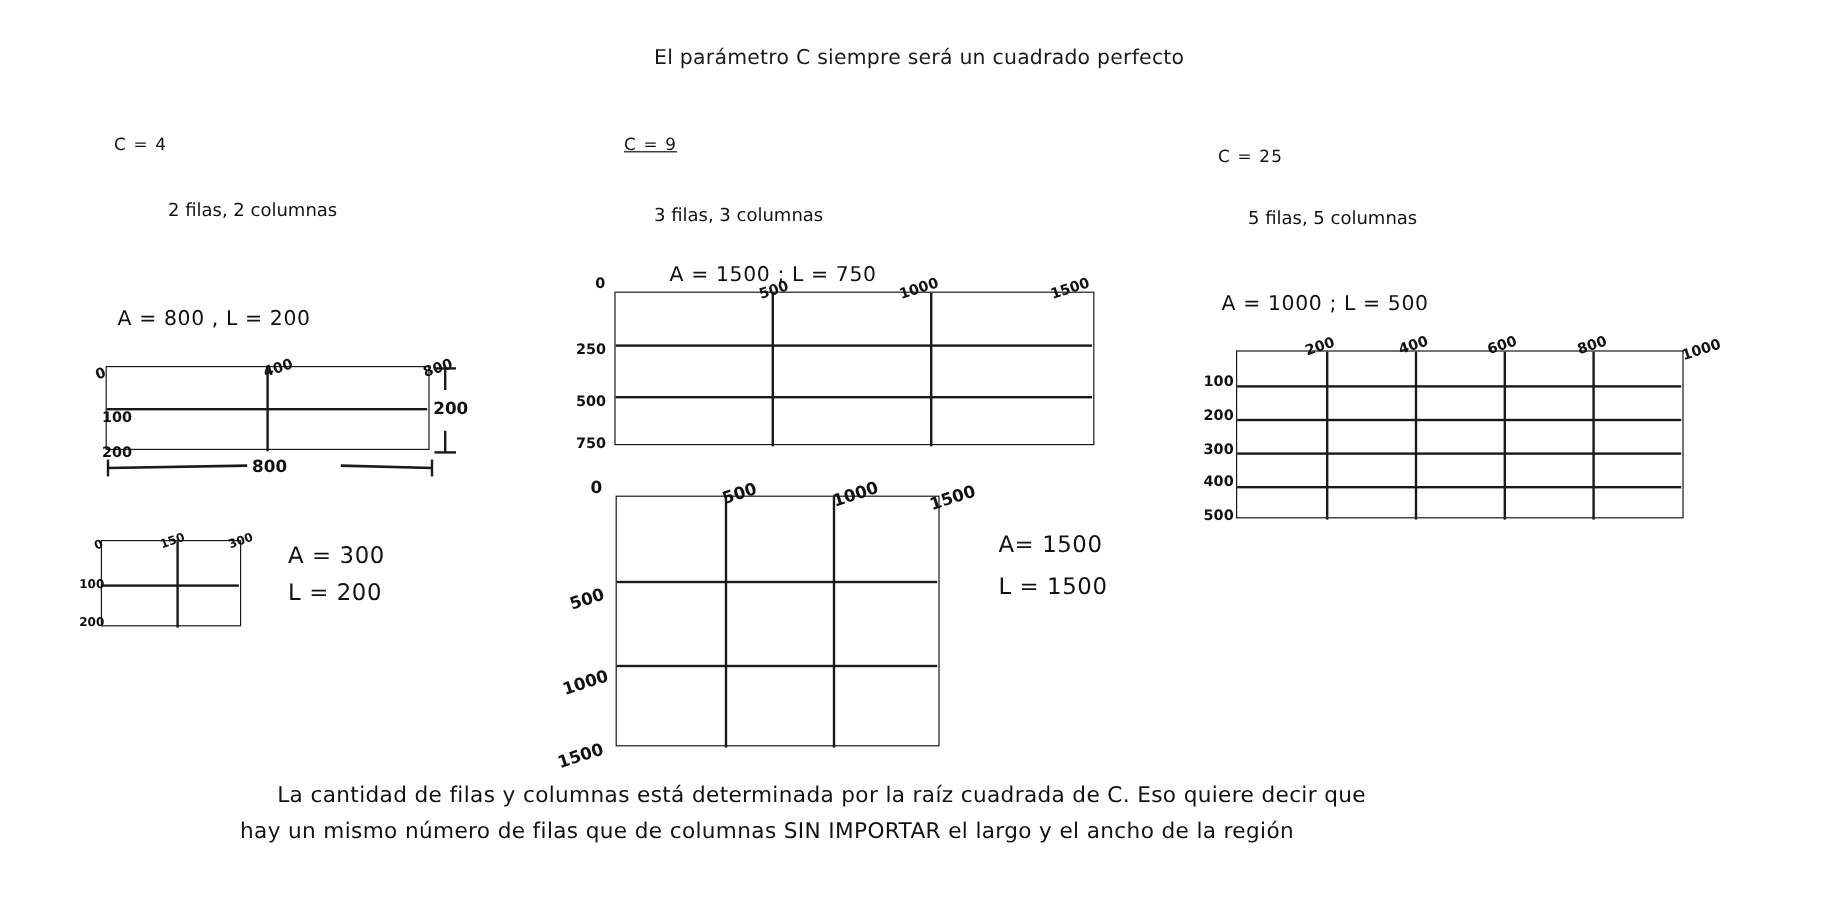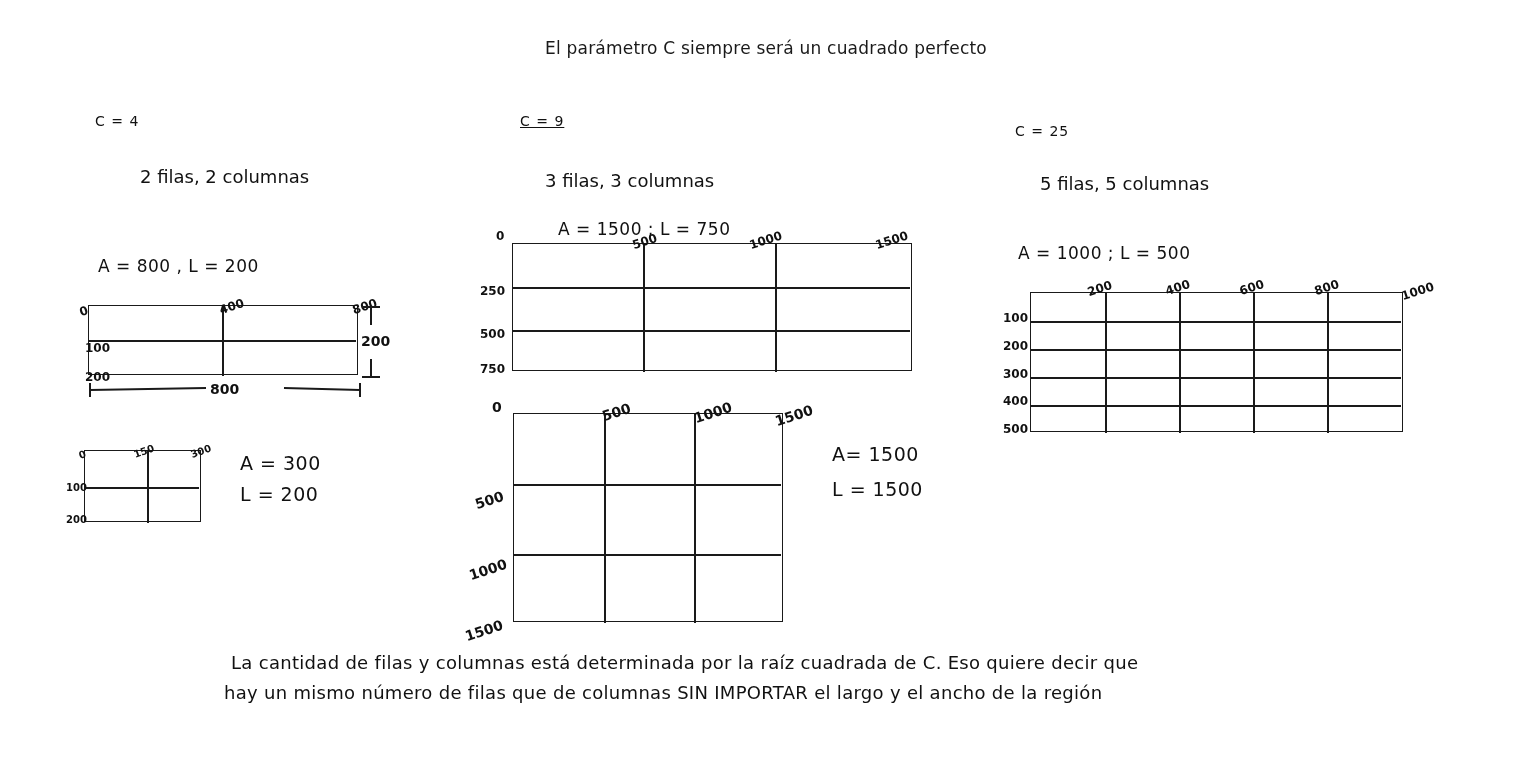--- a/index.html
+++ b/index.html
@@ -25,21 +25,21 @@
     font-size: 17px;
     color: #1a1a1a;
     letter-spacing: 0.2px;
   }
 
   .case-title {
     font-size: 14px;
     letter-spacing: 1px;
   }
   .case-sub {
-    font-size: 18px;
+    font-size: 15px;
   }
   .formula {
     font-size: 17px;
     letter-spacing: 0.5px;
     margin-top: 16px;
   }
   .formula-big {
     font-size: 19px;
     letter-spacing: 0.5px;
   }
@@ -190,13 +190,13 @@
 <div class="abs tick-rot" style="left:1242px; top:284px;">600</div>
 <div class="abs tick-rot" style="left:1317px; top:284px;">800</div>
 <div class="abs tick-rot" style="left:1404px; top:289px;">1000</div>
 <div class="abs tick" style="left:1003px; top:311px;">100</div>
 <div class="abs tick" style="left:1003px; top:339px;">200</div>
 <div class="abs tick" style="left:1003px; top:367px;">300</div>
 <div class="abs tick" style="left:1003px; top:394px;">400</div>
 <div class="abs tick" style="left:1003px; top:422px;">500</div>
 
 <div class="abs caption" style="left:200px; top:648px; width:1150px;margin-left:31px;">La cantidad de filas y columnas está determinada por la raíz cuadrada de C. Eso quiere decir que</div>
-<div class="abs caption" style="left:200px; top:678px; width:1150px;margin-left:24px;">hay un mismo número de filas que de columnas SIN IMPORTAR el largo y el ancho de la región</div>
+<div class="abs caption" style="left:200px; top:678px; width:1150px;">hay un mismo número de filas que de columnas SIN IMPORTAR el largo y el ancho de la región</div>
 
 </body></html>

